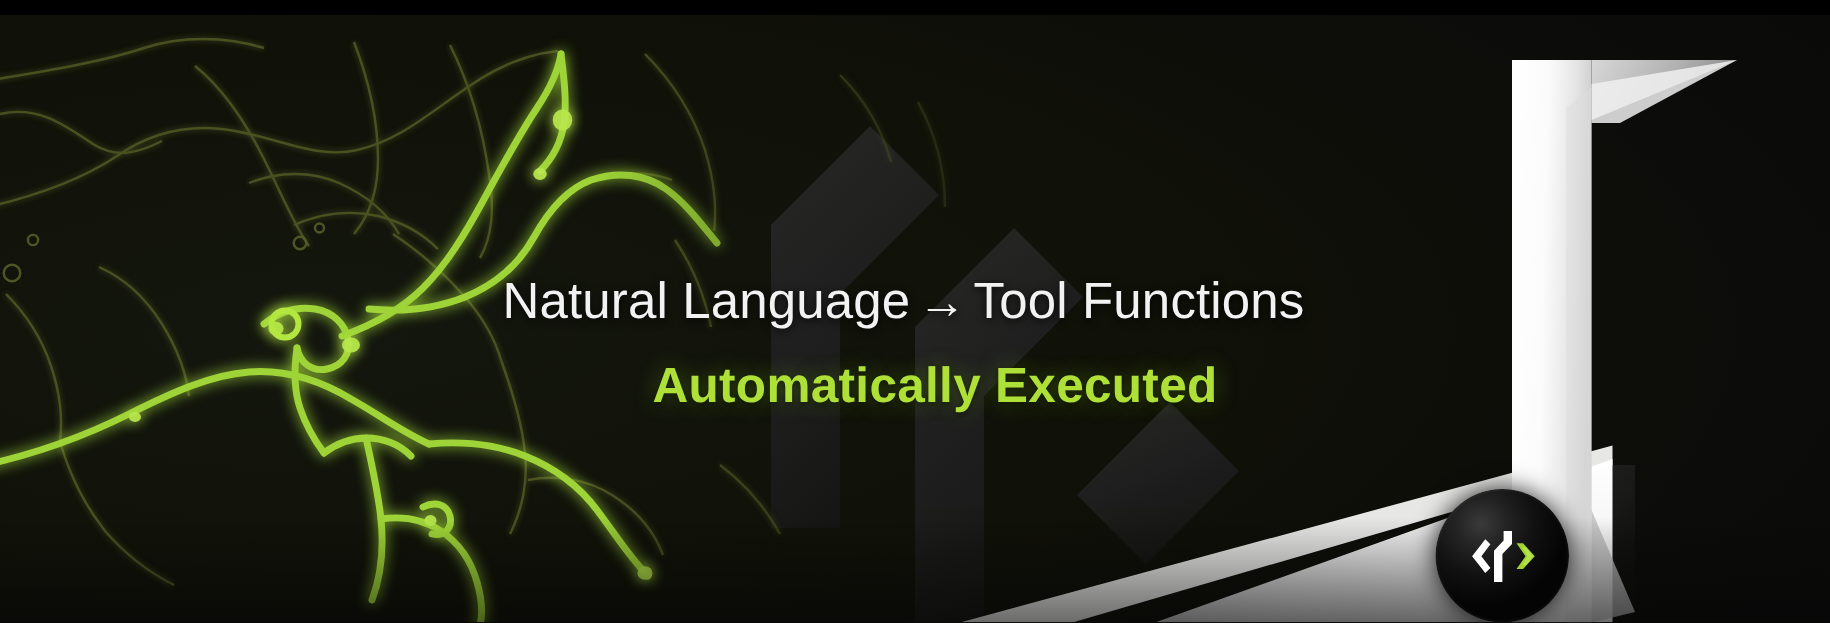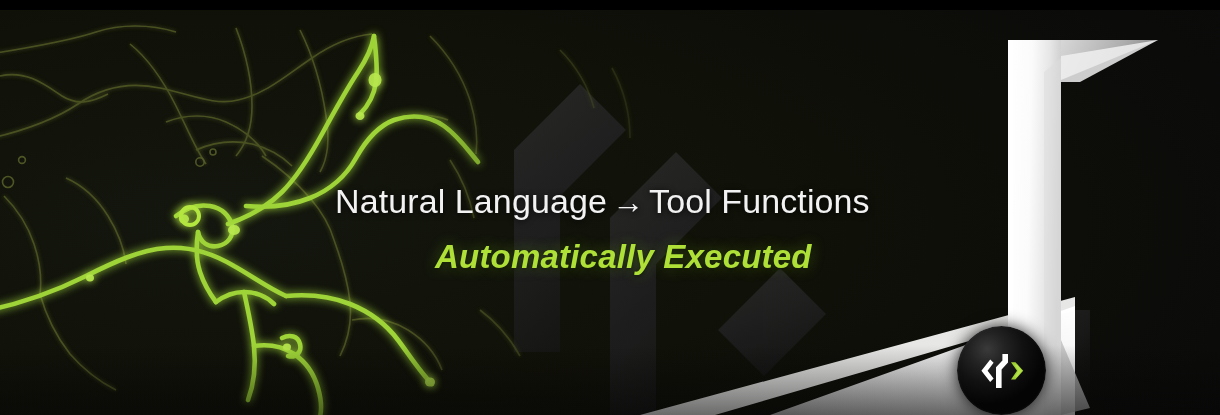--- a/index.html
+++ b/index.html
@@ -119,21 +119,20 @@
   .line-secondary {
     position: absolute;
     left: 411px;
     top: 228px;
     font-size: 33px;
     font-weight: 700;
     letter-spacing: 0.2px;
     color: #aee038;
     white-space: nowrap;
     text-shadow: 0 0 14px rgba(150,220,40,0.35), 0 1px 5px rgba(0,0,0,0.8);
-    font-style: italic;
   }
 
   
   .vignette-bottom {
     position: absolute;
     left: 0; bottom: 0;
     width: 1220px;
     height: 70px;
     z-index: 12;
     background: linear-gradient(to bottom, rgba(5,5,5,0) 0%, rgba(5,5,5,0.55) 100%);

